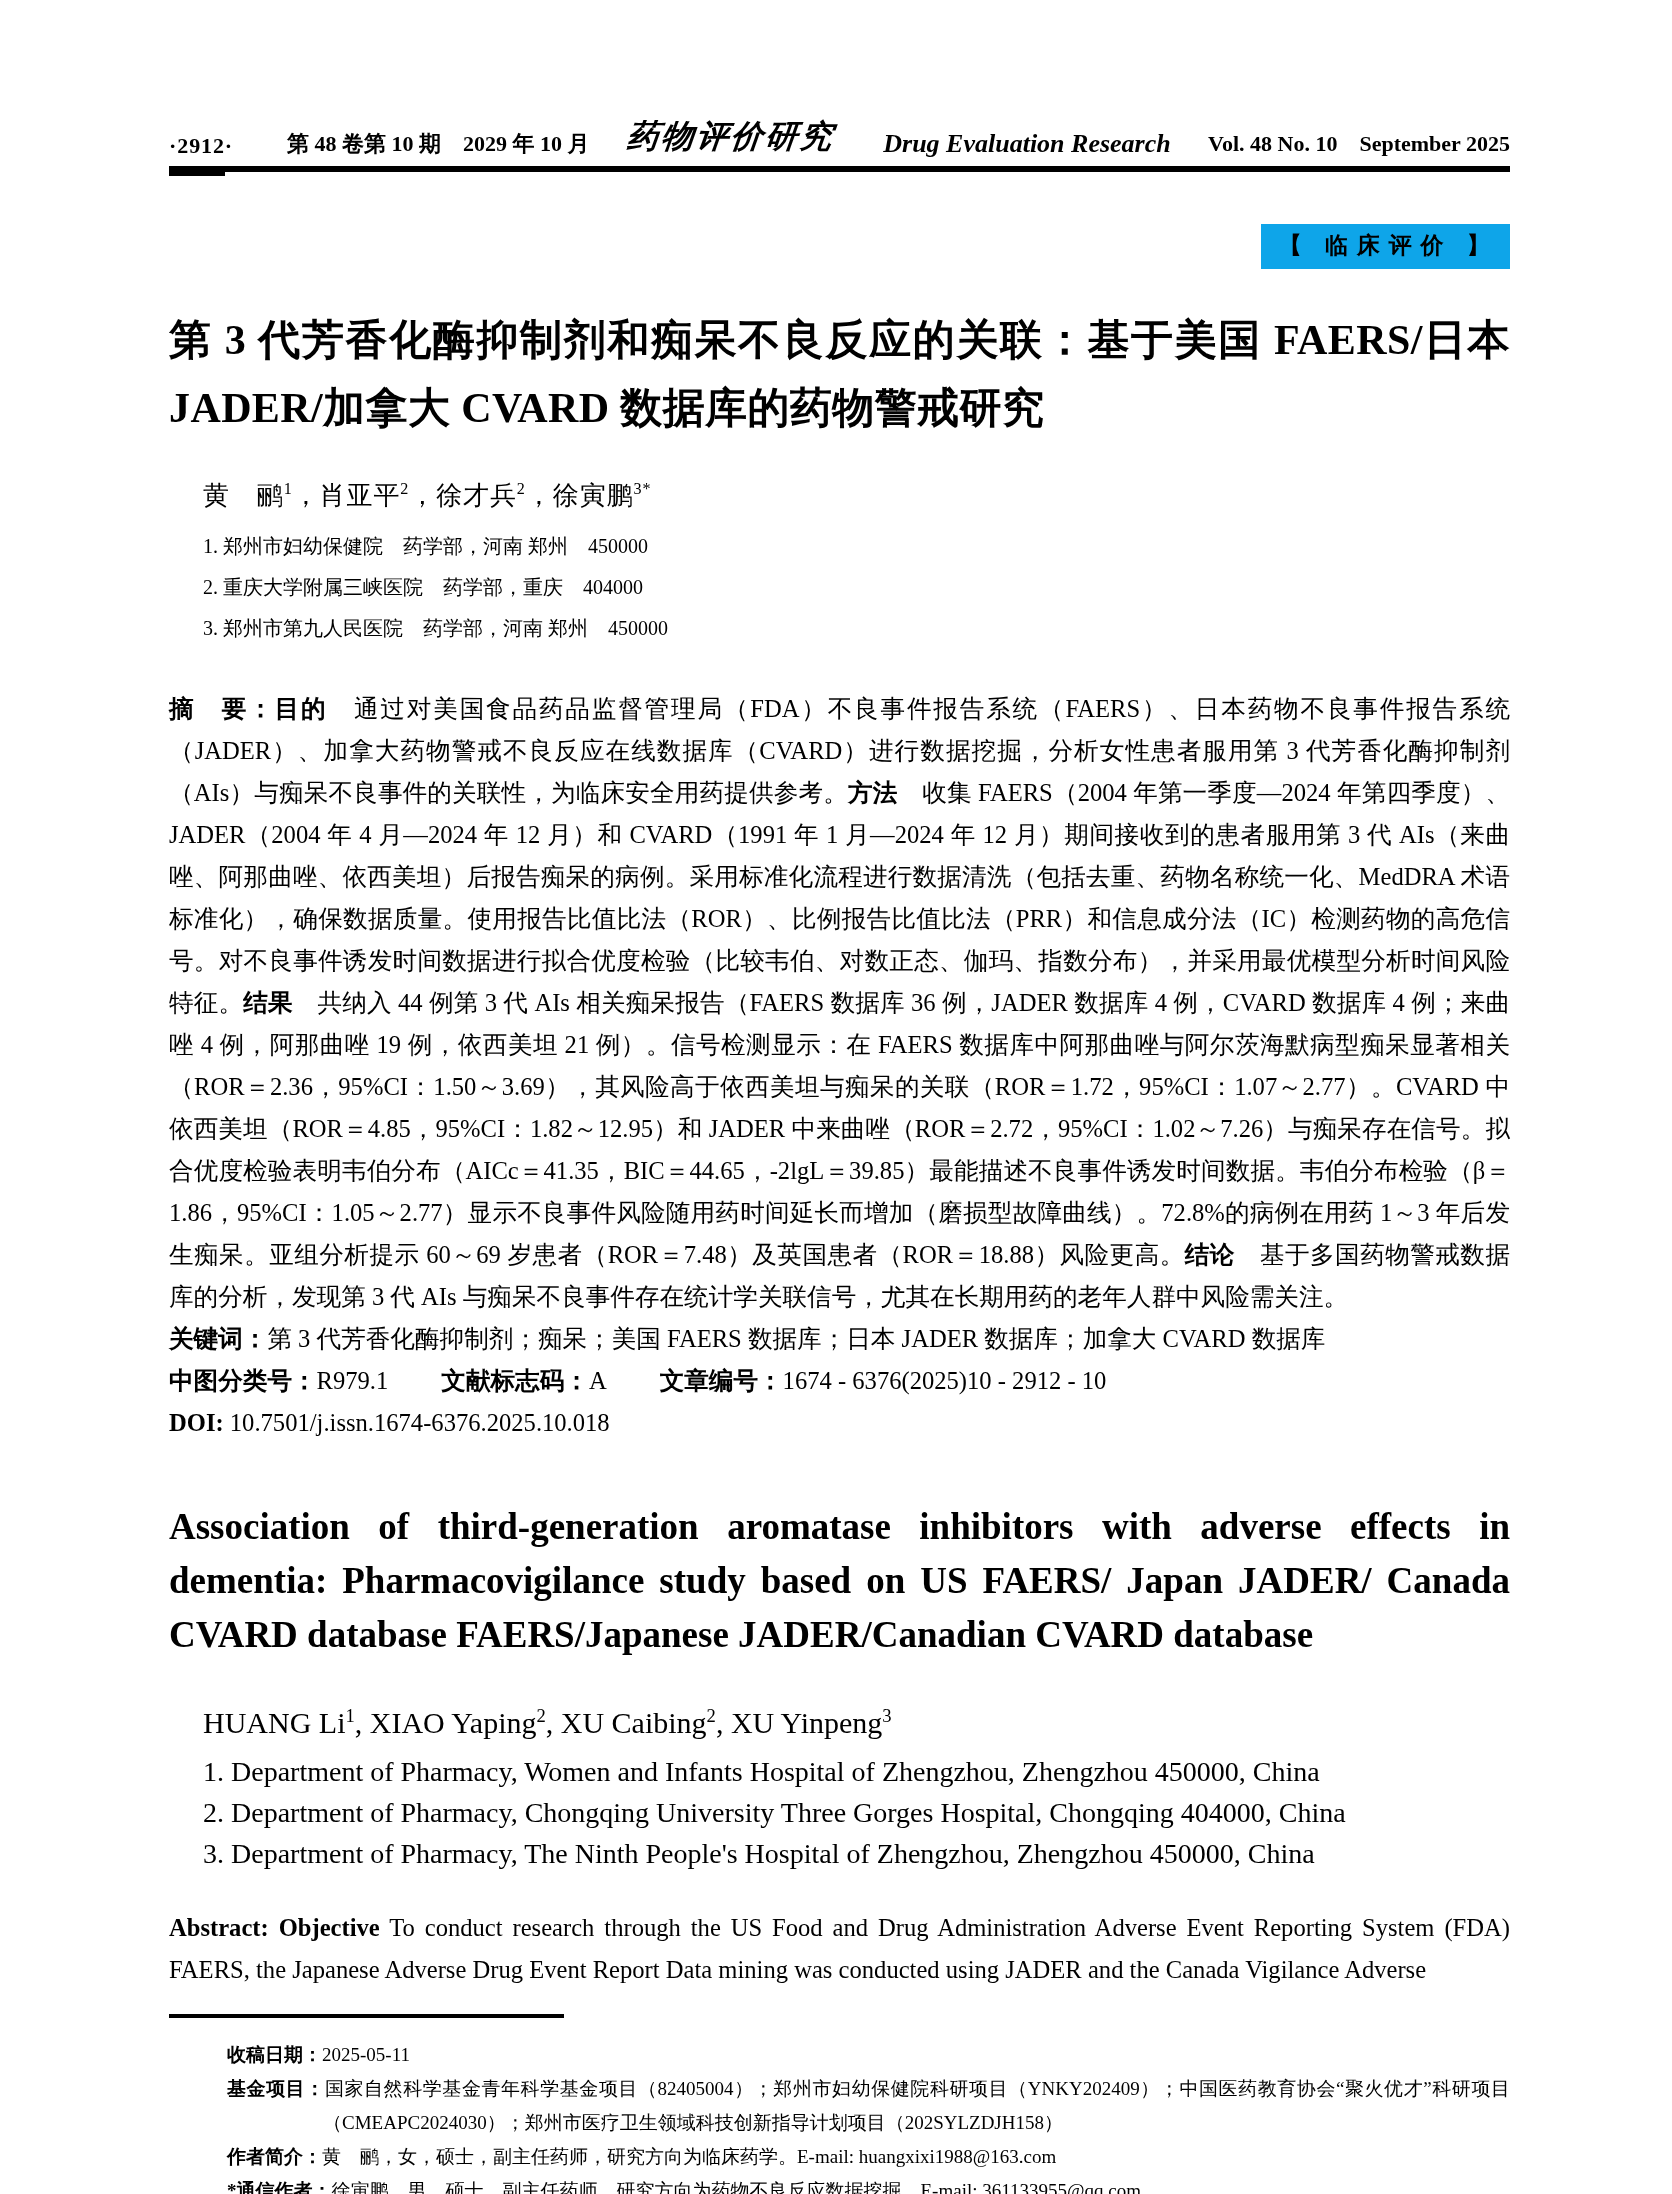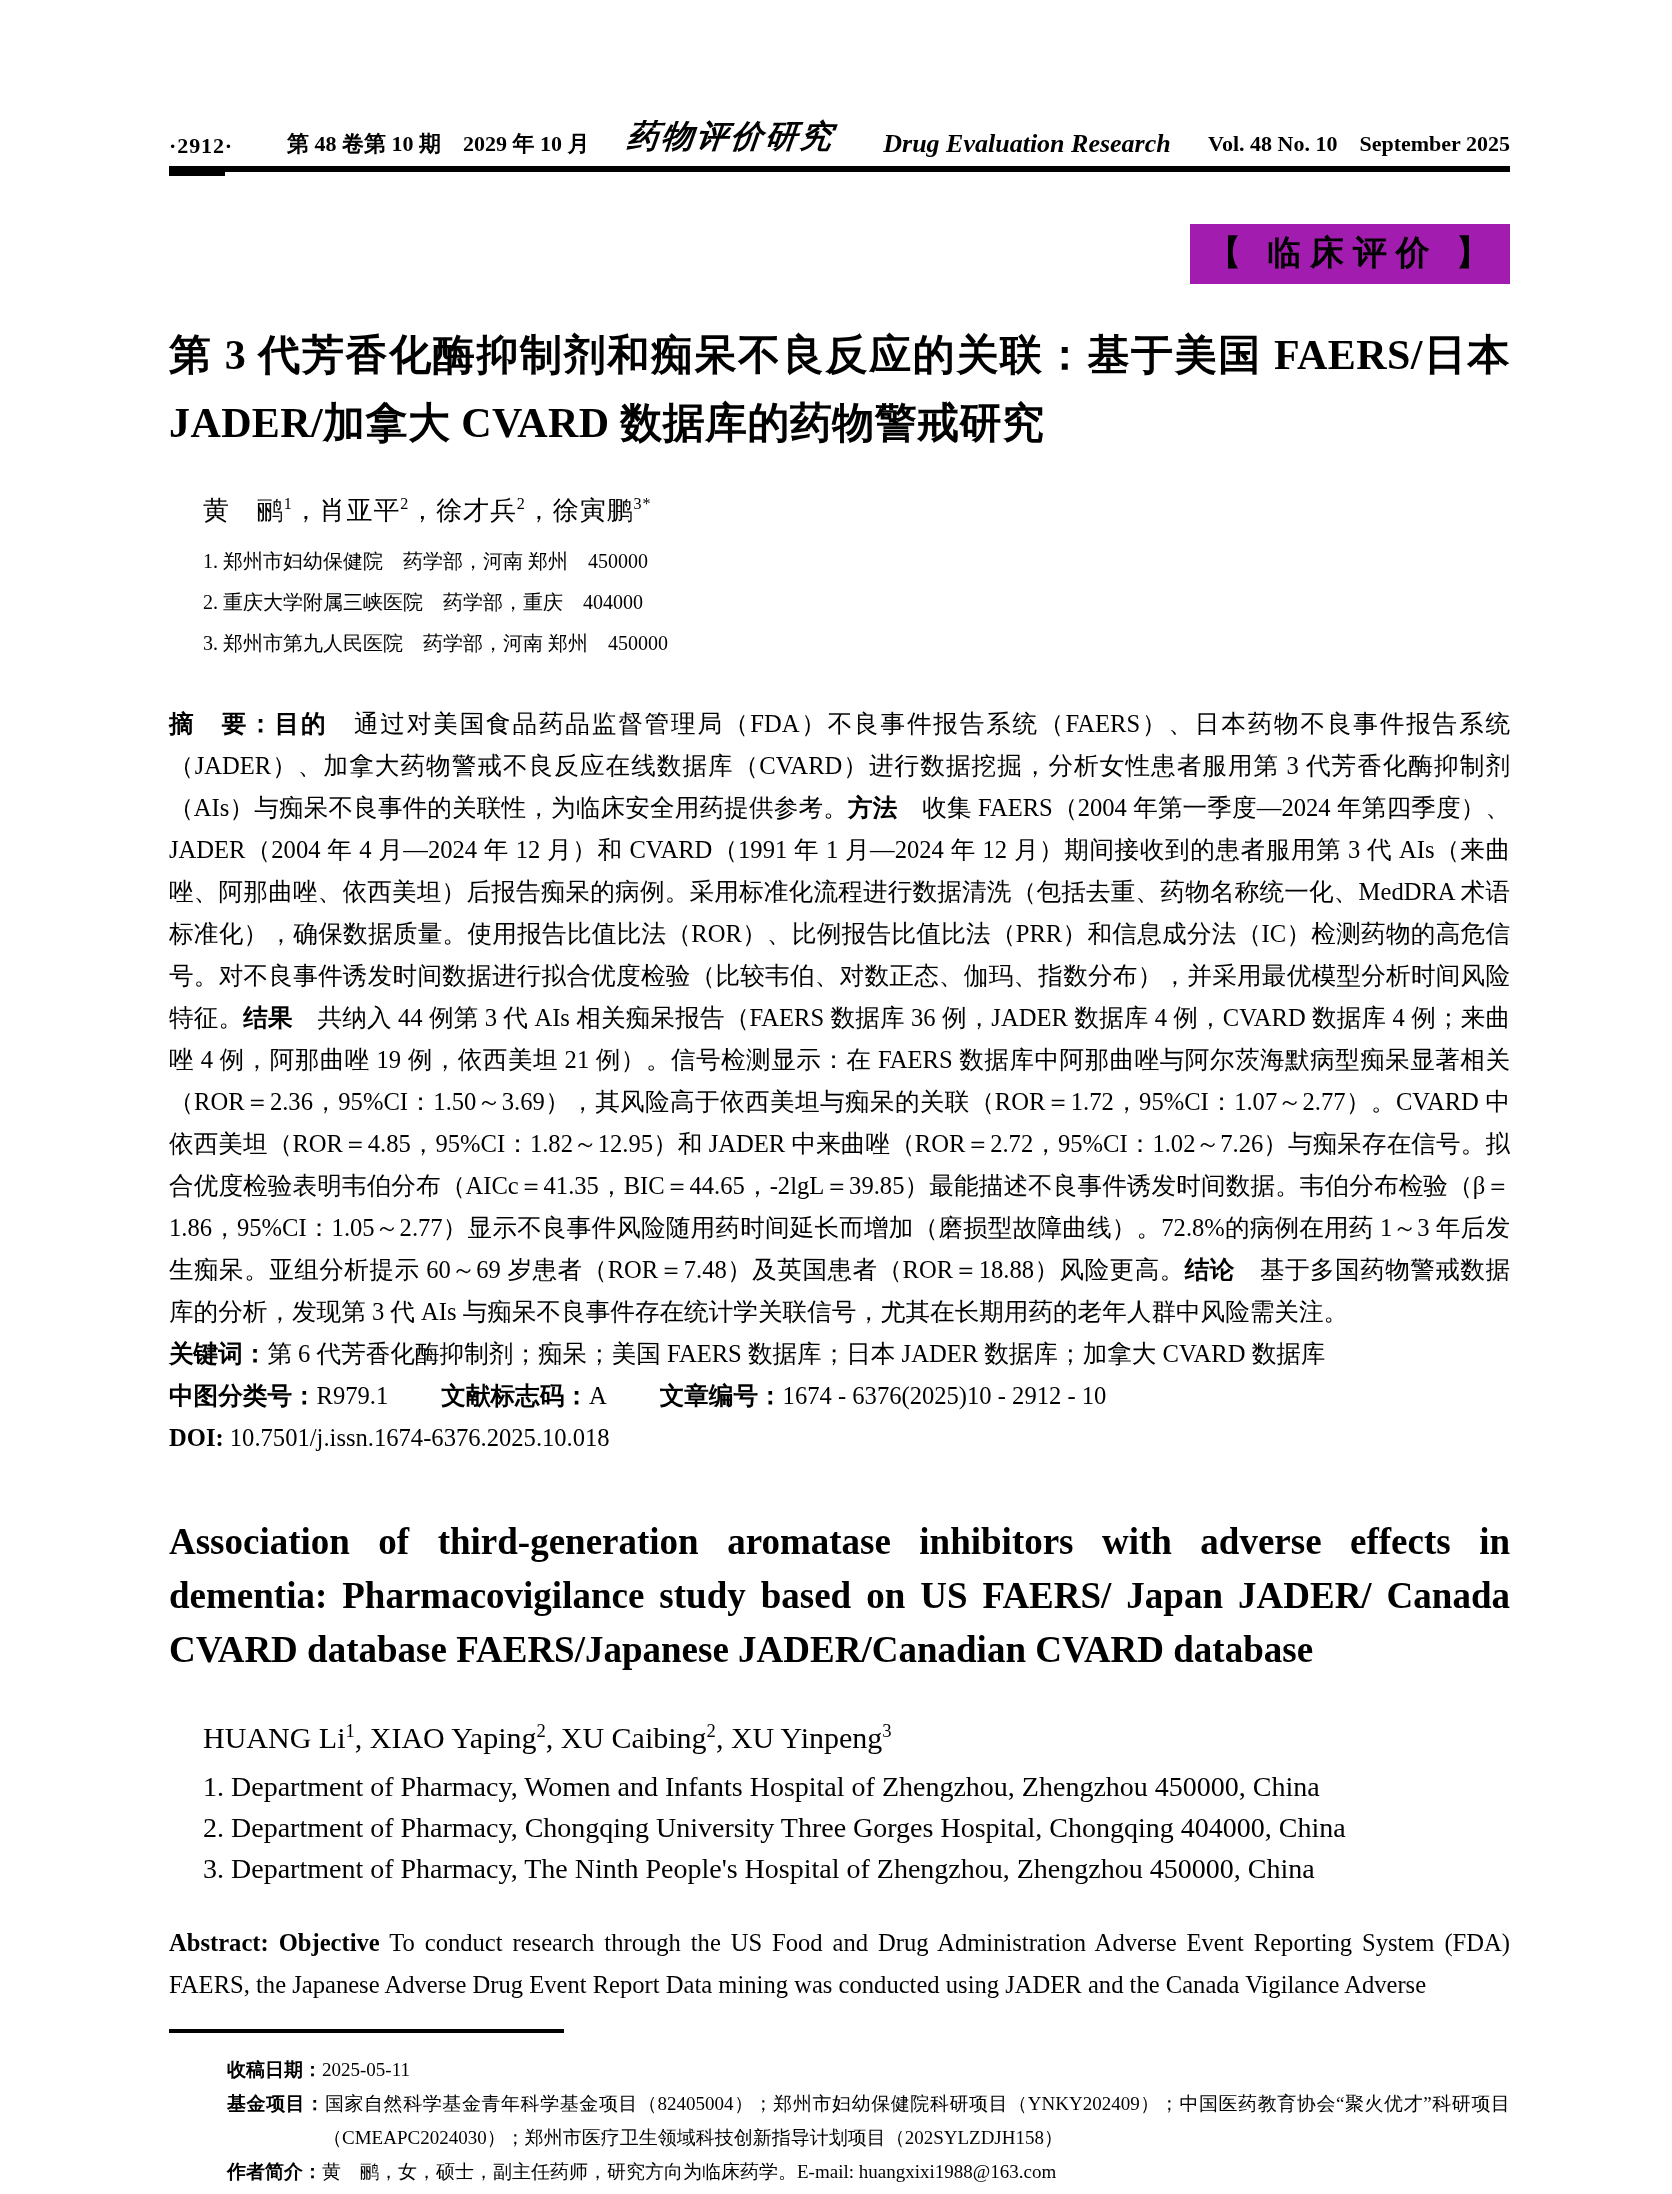--- a/index.html
+++ b/index.html
@@ -20,22 +20,22 @@
   .rh-left { font-size:22px; letter-spacing:0.9px; }
   .rh-issue-cn { font-size:22px; margin-left:16.7px; }
   .rh-logo { font-size:32px; font-style:italic; letter-spacing:2.6px; transform:skewX(-6deg); }
   .rh-journal-en { font-size:26px; font-style:italic; margin-left:11.4px; }
   .rh-right { font-size:22px; }
   .header-rule { position:relative; height:5.7px; background:#000; margin-top:7px; }
   .header-rule .notch { position:absolute; left:0; top:4px; width:56px; height:5.7px; background:#000; }
   
   .badge-row { text-align:right; margin-top:52px; }
   .badge {
-    display:inline-block; background:#a21caf; color:#000;
-    font-size:34px; font-weight:bold; letter-spacing:8.8px;
+    display:inline-block; background:#0ea5e9; color:#000;
+    font-size:23px; font-weight:bold; letter-spacing:8.8px;
     padding:6.1px 11.4px 8px 17.6px;
   }
   
   .title-cn {
     margin:37px 0 0 0; font-size:42px; font-weight:bold;
     line-height:68px; text-align:justify; letter-spacing:0.4px;
   }
   
   .authors-cn { margin-top:36px; padding-left:34px; font-size:26px; letter-spacing:0.9px; }
   .authors-cn sup, .authors-en sup { font-size:62%; vertical-align:super; line-height:0; }
@@ -86,21 +86,21 @@
     <p>1. 郑州市妇幼保健院　药学部，河南 郑州　450000</p>
     <p>2. 重庆大学附属三峡医院　药学部，重庆　404000</p>
     <p>3. 郑州市第九人民医院　药学部，河南 郑州　450000</p>
   </div>
 
   <p class="abstract-cn">
     <span class="b">摘　要：</span><span class="b">目的　</span><span>通过对美国食品药品监督管理局（FDA）不良事件报告系统（FAERS）、日本药物不良事件报告系统（JADER）、加拿大药物警戒不良反应在线数据库（CVARD）进行数据挖掘，分析女性患者服用第 3 代芳香化酶抑制剂（AIs）与痴呆不良事件的关联性，为临床安全用药提供参考。</span><span class="b">方法　</span><span>收集 FAERS（2004 年第一季度—2024 年第四季度）、JADER（2004 年 4 月—2024 年 12 月）和 CVARD（1991 年 1 月—2024 年 12 月）期间接收到的患者服用第 3 代 AIs（来曲唑、阿那曲唑、依西美坦）后报告痴呆的病例。采用标准化流程进行数据清洗（包括去重、药物名称统一化、MedDRA 术语标准化），确保数据质量。使用报告比值比法（ROR）、比例报告比值比法（PRR）和信息成分法（IC）检测药物的高危信号。对不良事件诱发时间数据进行拟合优度检验（比较韦伯、对数正态、伽玛、指数分布），并采用最优模型分析时间风险特征。</span><span class="b">结果　</span><span>共纳入 44 例第 3 代 AIs 相关痴呆报告（FAERS 数据库 36 例，JADER 数据库 4 例，CVARD 数据库 4 例；来曲唑 4 例，阿那曲唑 19 例，依西美坦 21 例）。信号检测显示：在 FAERS 数据库中阿那曲唑与阿尔茨海默病型痴呆显著相关（ROR＝2.36，95%CI：1.50～3.69），其风险高于依西美坦与痴呆的关联（ROR＝1.72，95%CI：1.07～2.77）。CVARD 中依西美坦（ROR＝4.85，95%CI：1.82～12.95）和 JADER 中来曲唑（ROR＝2.72，95%CI：1.02～7.26）与痴呆存在信号。拟合优度检验表明韦伯分布（AICc＝41.35，BIC＝44.65，-2lgL＝39.85）最能描述不良事件诱发时间数据。韦伯分布检验（β＝1.86，95%CI：1.05～2.77）显示不良事件风险随用药时间延长而增加（磨损型故障曲线）。72.8%的病例在用药 1～3 年后发生痴呆。亚组分析提示 60～69 岁患者（ROR＝7.48）及英国患者（ROR＝18.88）风险更高。</span><span class="b">结论　</span><span>基于多国药物警戒数据库的分析，发现第 3 代 AIs 与痴呆不良事件存在统计学关联信号，尤其在长期用药的老年人群中风险需关注。</span>
   </p>
 
   <p class="kw-line">
-    <span class="b">关键词：</span><span>第 6 代芳香化酶抑制剂；痴呆；美国 FAERS 数据库；日本 JADER 数据库；加拿大 CVARD 数据库</span>
+    <span class="b">关键词：</span><span>第 3 代芳香化酶抑制剂；痴呆；美国 FAERS 数据库；日本 JADER 数据库；加拿大 CVARD 数据库</span>
   </p>
 
   <p class="meta-line">
     <span class="b">中图分类号：</span><span>R979.1</span><span class="meta-gap"></span><span class="b">文献标志码：</span><span>A</span><span class="meta-gap"></span><span class="b">文章编号：</span><span>1674 - 6376(2025)10 - 2912 - 10</span>
   </p>
 
   <p class="doi-line">
     <span class="b">DOI:</span>&nbsp;<span>10.7501/j.issn.1674-6376.2025.10.018</span>
   </p>
 

